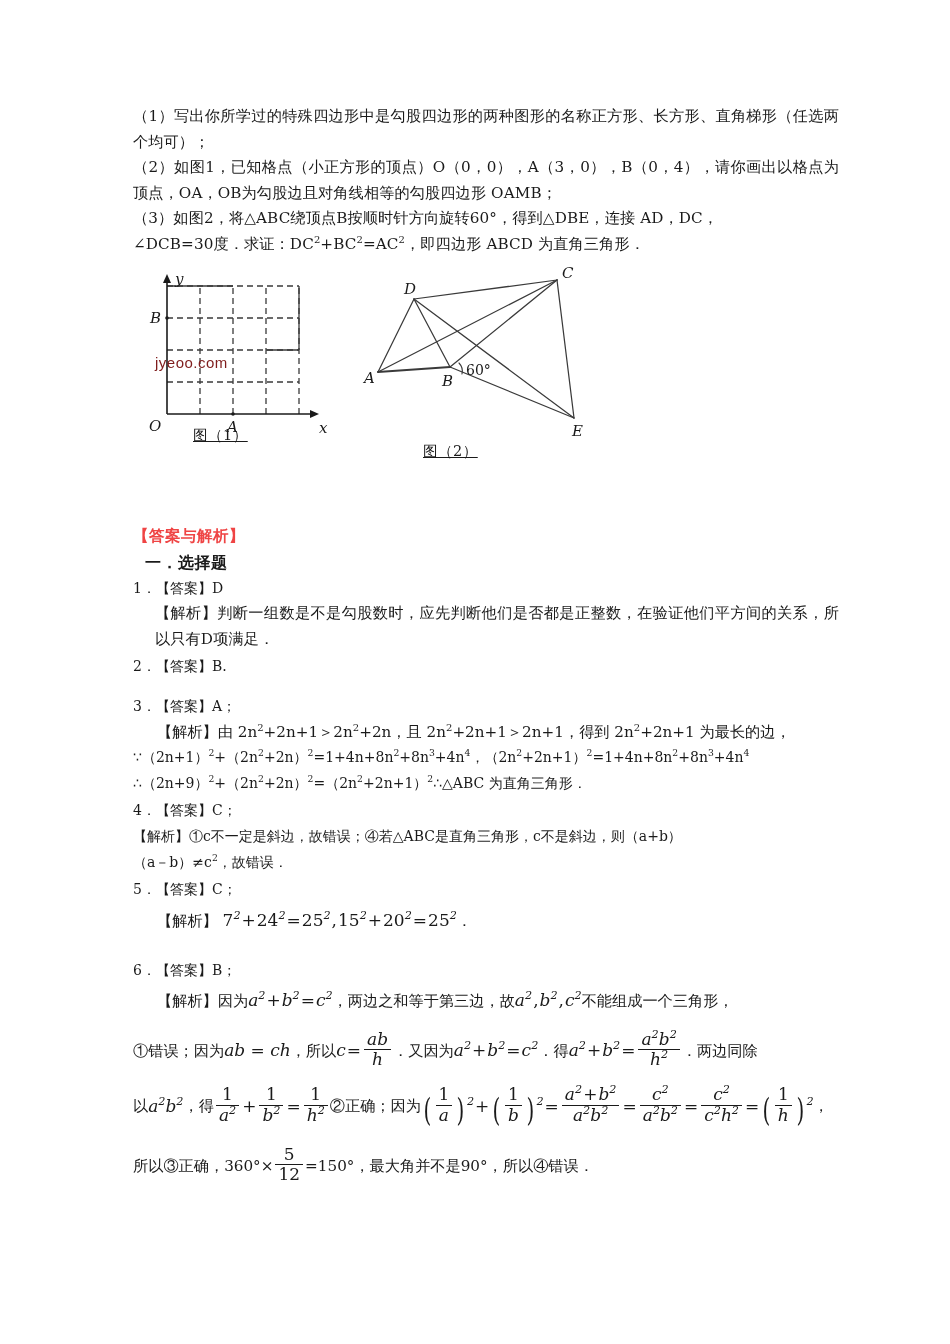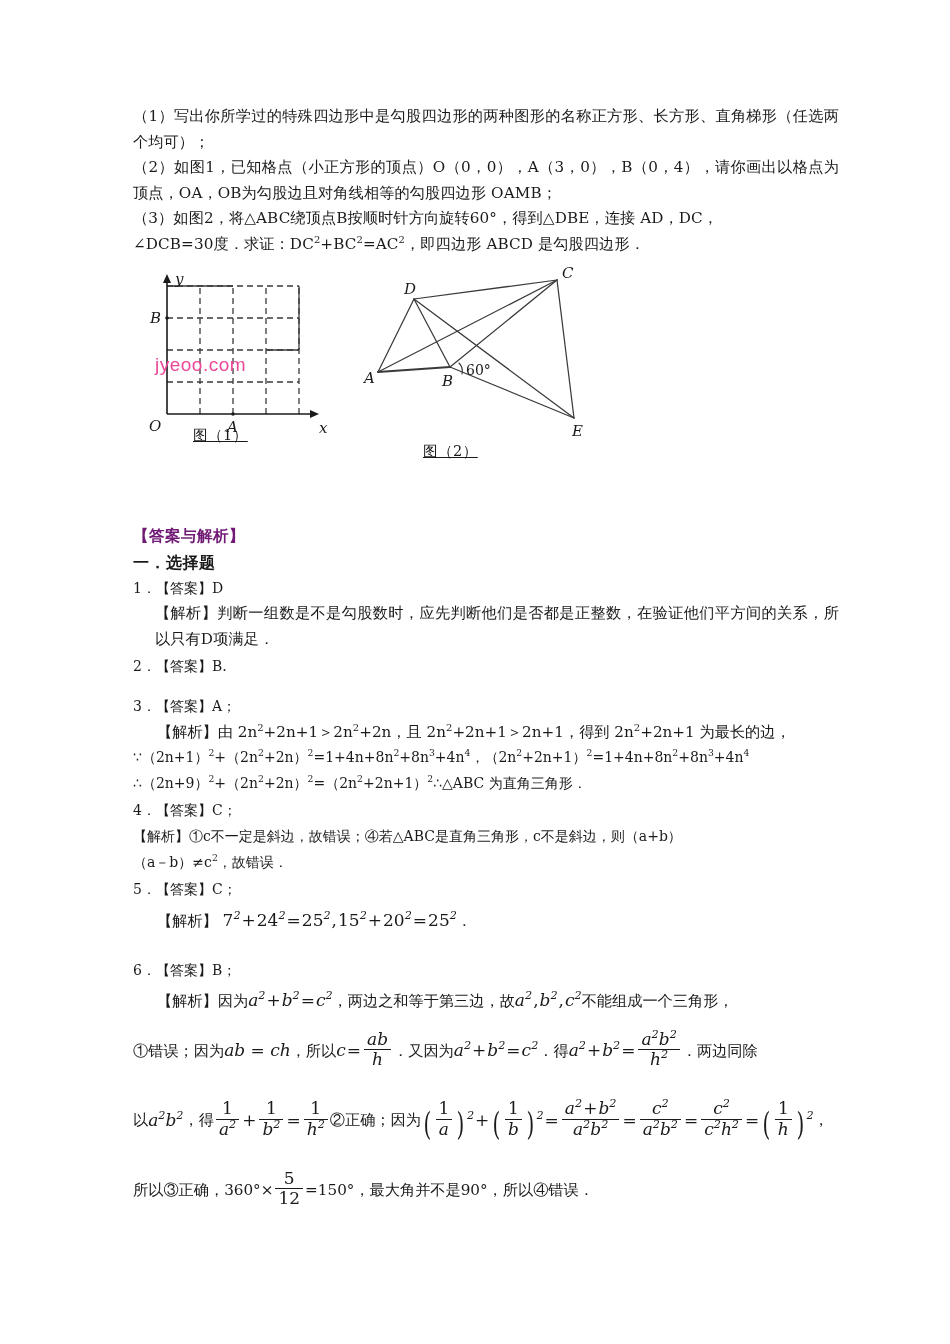--- a/index.html
+++ b/index.html
@@ -49,40 +49,41 @@
     white-space: nowrap;
     text-decoration: underline;
   }
   .figcap1 { left: 60px; top: 160px; }
   .figcap2 { left: 290px; top: 176px; }
 
   .watermark {
     position: absolute;
     left: 22px;
     top: 88px;
-    font-size: 19px;
-    color: #ec4899;
+    font-size: 15px;
+    color: #7f1d1d;
     font-family: "Liberation Sans", sans-serif;
     letter-spacing: 0.5px;
     pointer-events: none;
   }
 
   
   .ans-head {
-    color: #701a75;
+    color: #ef4444;
     font-weight: bold;
     font-size: 15.5px;
     margin-top: 70px;
     letter-spacing: 0.5px;
   }
   .sec-head {
     font-weight: bold;
     font-size: 16px;
     margin-top: 6px;
     letter-spacing: 0.5px;
+    margin-left: 12px;
   }
   .item { margin-top: 2px; }
   .item-line { font-size: 14px; line-height: 25.6px; }
   .sub-line { font-size: 15.2px; line-height: 25.6px; padding-left: 24px; }
 
   
   .mth {
     font-family: "DejaVu Serif", "Liberation Serif", serif;
     font-style: italic;
     font-size: 17px;
@@ -117,21 +118,21 @@
 </head>
 <body>
 
 <div class="page">
   <div class="content">
 
     <div class="para">（1）写出你所学过的特殊四边形中是勾股四边形的两种图形的名称正方形、长方形、直角梯形（任选两个均可）；</div>
     <div class="para">（2）如图1，已知格点（小正方形的顶点）O（0，0），A（3，0），B（0，4），请你画出以格点为顶点，OA，OB为勾股边且对角线相等的勾股四边形 OAMB；</div>
     <div class="para">
       <span>（3）如图2，将△ABC绕顶点B按顺时针方向旋转60°，得到△DBE，连接 AD，DC，</span><br>
-      <span>∠DCB=30度．求证：DC</span><sup>2</sup><span>+BC</span><sup>2</sup><span>=AC</span><sup>2</sup><span>，即四边形 ABCD 是勾股四边形．</span>
+      <span>∠DCB=30度．求证：DC</span><sup>2</sup><span>+BC</span><sup>2</sup><span>=AC</span><sup>2</sup><span>，即四边形 ABCD 为直角三角形．</span>
     </div>
 
     <div class="figures">
 
       <svg class="fig1" viewBox="0 0 200 175">
 
         <g stroke="#3a3a3a" stroke-width="1.3" stroke-dasharray="6,4" fill="none">
 
           <line x1="65" y1="148" x2="65" y2="20"></line>
           <line x1="98" y1="148" x2="98" y2="20"></line>
@@ -264,23 +265,23 @@
       </div>
 
       <div class="sub-line rowmath">
         <span>【解析】</span><span>因为</span><span class="mth"><span>a</span><sup>2</sup><span class="op">+</span><span>b</span><sup>2</sup><span class="op">=</span><span>c</span><sup>2</sup></span><span>，两边之和等于第三边，故</span><span class="mth"><span>a</span><sup>2</sup><span class="op">,</span><span>b</span><sup>2</sup><span class="op">,</span><span>c</span><sup>2</sup></span><span>不能组成一个三角形，</span>
       </div>
 
       <div class="item-line rowmath2" style="margin-top:12px">
         <span>①错误；因为</span><span class="mth"><span>ab = ch</span></span><span>，所以</span><span class="mth"><span>c</span><span class="op">=</span><span class="frac"><span class="n">ab</span><span class="d">h</span></span></span><span>．又因为</span><span class="mth"><span>a</span><sup>2</sup><span class="op">+</span><span>b</span><sup>2</sup><span class="op">=</span><span>c</span><sup>2</sup></span><span>．得</span><span class="mth"><span>a</span><sup>2</sup><span class="op">+</span><span>b</span><sup>2</sup><span class="op">=</span><span class="frac"><span class="n"><span>a</span><sup>2</sup><span>b</span><sup>2</sup></span><span class="d"><span>h</span><sup>2</sup></span></span></span><span>．两边同除</span>
       </div>
 
-      <div class="item-line rowmath2" style="margin-top:28px">
+      <div class="item-line rowmath2" style="margin-top:14px">
         <span>以</span><span class="mth"><span>a</span><sup>2</sup><span>b</span><sup>2</sup></span><span>，得</span><span class="mth"><span class="frac"><span class="n num">1</span><span class="d"><span>a</span><sup>2</sup></span></span><span class="op">+</span><span class="frac"><span class="n num">1</span><span class="d"><span>b</span><sup>2</sup></span></span><span class="op">=</span><span class="frac"><span class="n num">1</span><span class="d"><span>h</span><sup>2</sup></span></span></span><span>②正确；因为</span><span class="mth"><span class="paren">(</span><span class="frac"><span class="n num">1</span><span class="d">a</span></span><span class="paren">)</span><sup>2</sup><span class="op">+</span><span class="paren">(</span><span class="frac"><span class="n num">1</span><span class="d">b</span></span><span class="paren">)</span><sup>2</sup><span class="op">=</span><span class="frac"><span class="n"><span>a</span><sup>2</sup><span class="op">+</span><span>b</span><sup>2</sup></span><span class="d"><span>a</span><sup>2</sup><span>b</span><sup>2</sup></span></span><span class="op">=</span><span class="frac"><span class="n"><span>c</span><sup>2</sup></span><span class="d"><span>a</span><sup>2</sup><span>b</span><sup>2</sup></span></span><span class="op">=</span><span class="frac"><span class="n"><span>c</span><sup>2</sup></span><span class="d"><span>c</span><sup>2</sup><span>h</span><sup>2</sup></span></span><span class="op">=</span><span class="paren">(</span><span class="frac"><span class="n num">1</span><span class="d">h</span></span><span class="paren">)</span><sup>2</sup></span><span>，</span>
       </div>
 
-      <div class="item-line rowmath2" style="margin-top:28px">
+      <div class="item-line rowmath2" style="margin-top:18px">
         <span>所以③正确，360°×</span><span class="mth"><span class="frac"><span class="n num">5</span><span class="d num">12</span></span></span><span>=150°，最大角并不是90°，所以④错误．</span>
       </div>
     </div>
 
   </div>
 </div>
 
 </body></html>

